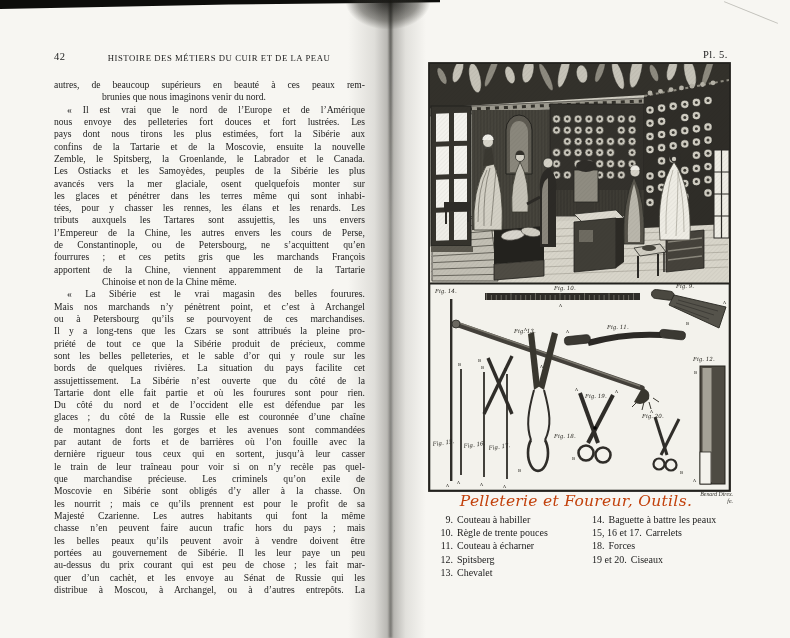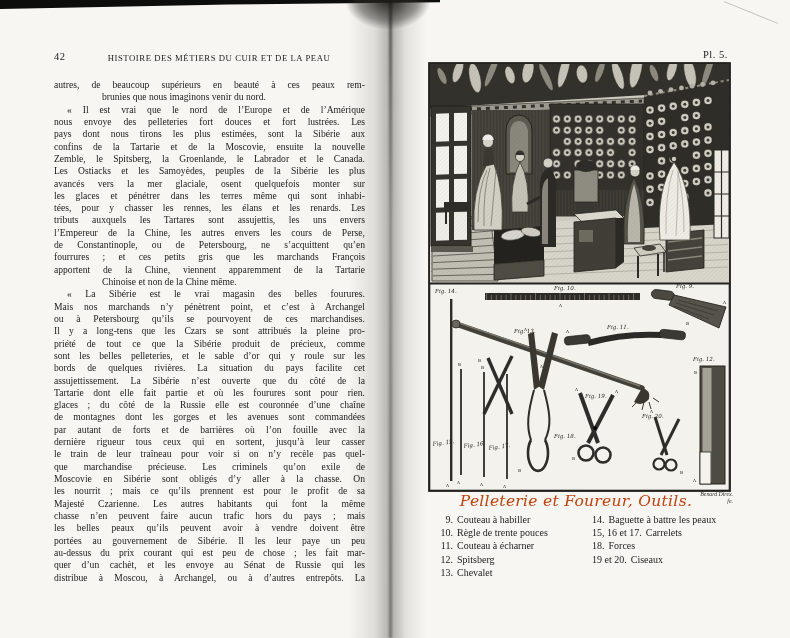--- a/index.html
+++ b/index.html
@@ -55,21 +55,21 @@
 <div class="abs corner-line"></div>
 
 <div>
   <div class="abs page-num">42</div>
   <div class="abs running-title">HISTOIRE DES MÉTIERS DU CUIR ET DE LA PEAU</div>
   <div class="abs body-text">
       <div class="tl">autres, de beaucoup supérieurs en beauté à ces peaux rem-</div>
       <div class="tl end">brunies que nous imaginons venir du nord.</div>
       <div class="tl ind">« Il est vrai que le nord de l’Europe et de l’Amérique</div>
       <div class="tl">nous envoye des pelleteries fort douces et fort lustrées. Les</div>
-      <div class="tl">pays dont nous tirons les plus estimées, sont la Sibérie aux</div>
+      <div class="tl">pays dont nous tirons les plus estimées, fort la Sibérie aux</div>
       <div class="tl">confins de la Tartarie et de la Moscovie, ensuite la nouvelle</div>
       <div class="tl">Zemble, le Spitsberg, la Groenlande, le Labrador et le Canada.</div>
       <div class="tl">Les Ostiacks et les Samoyèdes, peuples de la Sibérie les plus</div>
       <div class="tl">avancés vers la mer glaciale, osent quelquefois monter sur</div>
       <div class="tl">les glaces et pénétrer dans les terres même qui sont inhabi-</div>
       <div class="tl">tées, pour y chasser les rennes, les élans et les renards. Les</div>
       <div class="tl">tributs auxquels les Tartares sont assujettis, les uns envers</div>
       <div class="tl">l’Empereur de la Chine, les autres envers les cours de Perse,</div>
       <div class="tl">de Constantinople, ou de Petersbourg, ne s’acquittent qu’en</div>
       <div class="tl">fourrures ; et ces petits gris que les marchands François</div>
@@ -77,20 +77,21 @@
       <div class="tl end">Chinoise et non de la Chine même.</div>
       <div class="tl ind">« La Sibérie est le vrai magasin des belles fourures.</div>
       <div class="tl">Mais nos marchands n’y pénètrent point, et c’est à Archangel</div>
       <div class="tl">ou à Petersbourg qu’ils se pourvoyent de ces marchandises.</div>
       <div class="tl">Il y a long-tens que les Czars se sont attribués la pleine pro-</div>
       <div class="tl">priété de tout ce que la Sibérie produit de précieux, comme</div>
       <div class="tl">sont les belles pelleteries, et le sable d’or qui y roule sur les</div>
       <div class="tl">bords de quelques rivières. La situation du pays facilite cet</div>
       <div class="tl">assujettissement. La Sibérie n’est ouverte que du côté de la</div>
       <div class="tl">Tartarie dont elle fait partie et où les fourures sont pour rien.</div>
+      <div class="tl">Du côté du nord et de l’occident elle est défendue par les</div>
       <div class="tl">glaces ; du côté de la Russie elle est couronnée d’une chaîne</div>
       <div class="tl">de montagnes dont les gorges et les avenues sont commandées</div>
       <div class="tl">par autant de forts et de barrières où l’on fouille avec la</div>
       <div class="tl">dernière rigueur tous ceux qui en sortent, jusqu’à leur casser</div>
       <div class="tl">le train de leur traîneau pour voir si on n’y recèle pas quel-</div>
       <div class="tl">que marchandise précieuse. Les criminels qu’on exile de</div>
       <div class="tl">Moscovie en Sibérie sont obligés d’y aller à la chasse. On</div>
       <div class="tl">les nourrit ; mais ce qu’ils prennent est pour le profit de sa</div>
       <div class="tl">Majesté Czarienne. Les autres habitants qui font la même</div>
       <div class="tl">chasse n’en peuvent faire aucun trafic hors du pays ; mais</div>

